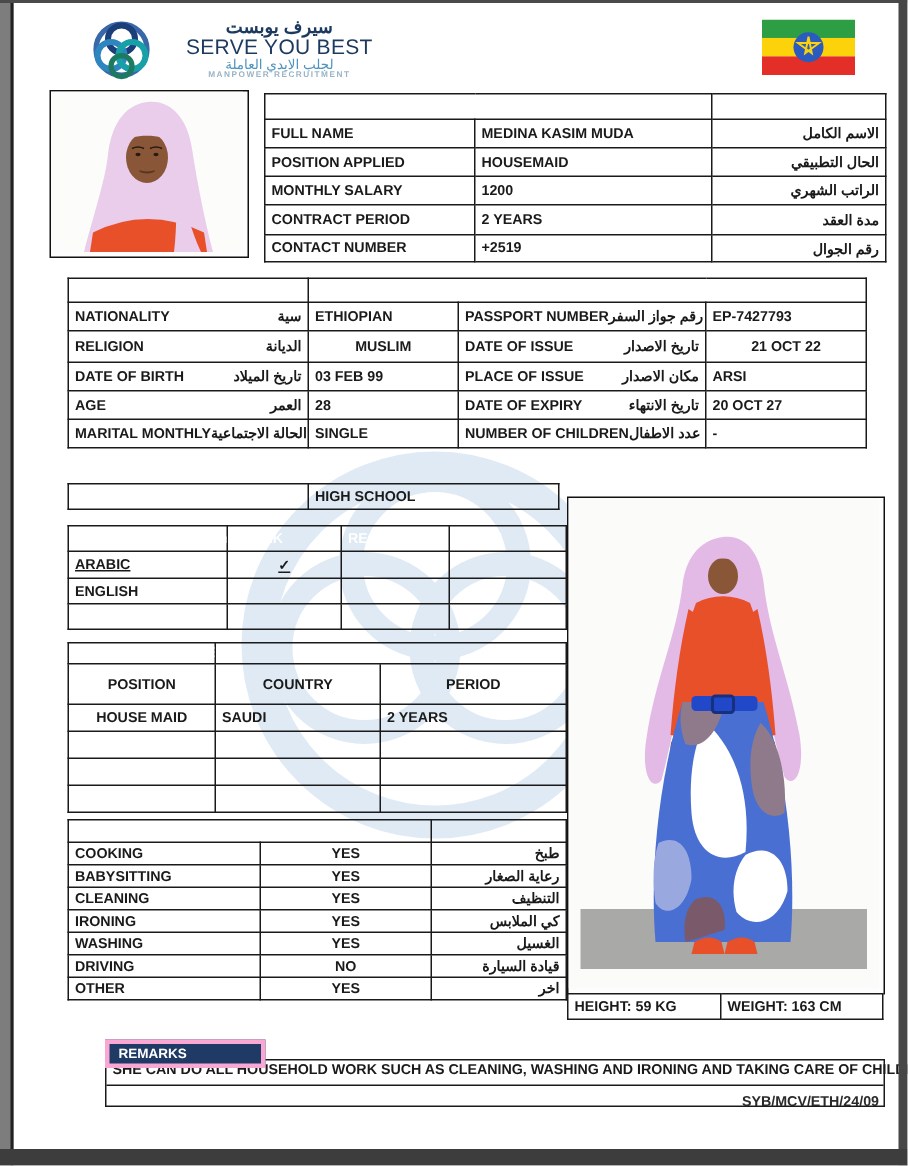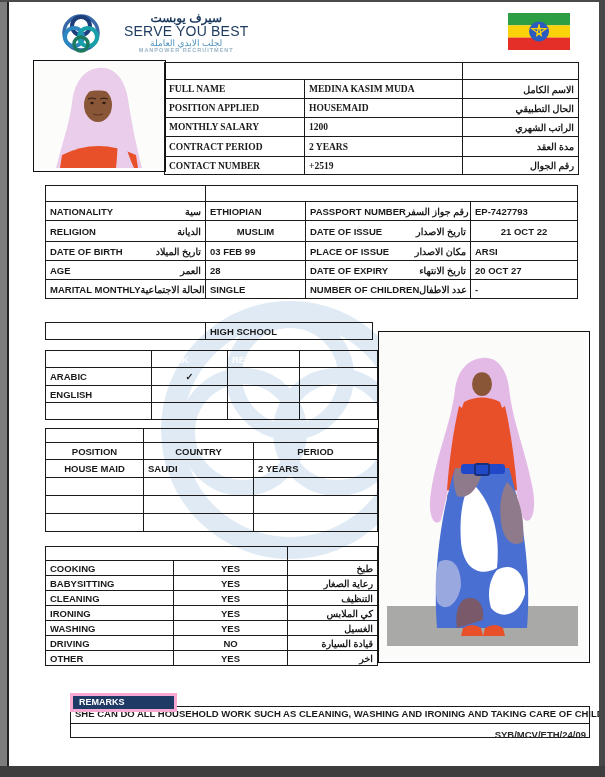--- a/index.html
+++ b/index.html
@@ -92,21 +92,21 @@
       <path d="M86,58 C89,76 93,92 100,107 L82,107 C84,90 84,70 82,58 Z" fill="#e9cdea"></path>
       <ellipse cx="64" cy="44" rx="14" ry="17" fill="#8a5638"></ellipse>
       <path d="M48,34 C52,22 76,22 80,34 C76,28 52,28 48,34 Z" fill="#e9cdea"></path>
       <ellipse cx="58" cy="42" rx="1.7" ry="1.2" fill="#2b1a10"></ellipse>
       <ellipse cx="70" cy="42" rx="1.7" ry="1.2" fill="#2b1a10"></ellipse>
       <path d="M54,38 q4,-2 8,0 M66,38 q4,-2 8,0" stroke="#2b1a10" stroke-width="1" fill="none"></path>
       <path d="M59,53 q5,2 10,0" stroke="#5a3322" stroke-width="1.2" fill="none"></path>
     </svg>
   </div>
 
-  <table class="abs z1 tbl" style="left:164px;top:62px;width:414px;font-family:Liberation Serif, serif;">
+  <table class="abs z1 tbl" style="left:176px;top:62px;width:414px;">
     <colgroup>
         <col style="width:140px">
         <col style="width:158px">
         <col style="width:116px">
       </colgroup>
     <tbody>
         <tr style="height:17px;">
       <td class="hd" colspan="2">EMPLOYMENT DETAILS</td>
       <td class="hd">REF:</td>
     </tr>
@@ -253,21 +253,21 @@
         <col style="width:72px">
         <col style="width:78px">
       </colgroup>
     <tbody>
         <tr style="height:17px;">
       <td class="hd">LANGUAGE LITERACY</td>
       <td class="hd">SPEAK</td>
       <td class="hd">READ</td>
       <td class="hd">WRITE</td>
     </tr>
-    <tr style="height:18px;">
+    <tr style="height:18px;text-decoration:underline;">
       <td>ARABIC</td>
       <td class="cen">✓</td>
       <td></td>
       <td></td>
     </tr>
     <tr style="height:17px;">
       <td>ENGLISH</td>
       <td class="cen"></td>
       <td></td>
       <td></td>
@@ -285,21 +285,21 @@
     <colgroup>
         <col style="width:98px">
         <col style="width:110px">
         <col style="width:124px">
       </colgroup>
     <tbody>
         <tr style="height:14px;">
       <td class="hd">WORK EXPERIENCE</td>
       <td class="hd" colspan="2"></td>
     </tr>
-    <tr style="height:17px;">
+    <tr style="height:27px;">
       <td class="cen">POSITION</td>
       <td class="cen">COUNTRY</td>
       <td class="cen">PERIOD</td>
     </tr>
     <tr style="height:18px;">
       <td class="cen">HOUSE MAID</td>
       <td>SAUDI</td>
       <td>2 YEARS</td>
     </tr>
     <tr style="height:18px;">
@@ -388,20 +388,32 @@
       <path d="M60,230 C72,224 82,232 82,254 C78,276 64,280 58,270 C56,256 56,242 60,230 Z" fill="#9aa8e0"></path>
       <path d="M128,150 C140,160 146,186 144,210 C134,216 124,208 122,190 C120,174 122,160 128,150 Z" fill="#8f7a8c"></path>
       <path d="M84,268 C96,262 106,270 104,288 L78,296 C76,284 78,274 84,268 Z" fill="#7a5a6a"></path>
       <rect x="82" y="132" width="44" height="10" rx="3" fill="#2148c9"></rect>
       <rect x="96" y="132" width="14" height="11" rx="2" fill="none" stroke="#16307e" stroke-width="2"></rect>
       <path d="M84,296 q10,-6 18,0 l2,8 l-22,0 Z" fill="#e8502a"></path>
       <path d="M106,296 q10,-6 18,0 l2,8 l-22,0 Z" fill="#e8502a"></path>
     </svg>
   </div>
 
+  <table class="abs z1 tbl" style="left:378px;top:662px;width:210px;background:#fff;">
+    <colgroup>
+        <col style="width:102px">
+        <col style="width:108px">
+      </colgroup>
+    <tbody>
+        <tr style="height:17px;">
+      <td>HEIGHT: 59 KG</td>
+      <td>WEIGHT: 163 CM</td>
+    </tr>
+  </tbody>
+    </table>
 
   <div class="remarks-tab">REMARKS</div>
   <div class="remarks-box">
     <div class="remarks-text">SHE CAN DO ALL HOUSEHOLD WORK SUCH AS CLEANING, WASHING AND IRONING AND TAKING CARE OF CHILDREN.</div>
   </div>
 
   <div class="footer-ref">SYB/MCV/ETH/24/09</div>
 
   <div class="edge left"></div>
   <div class="edge top"></div>

